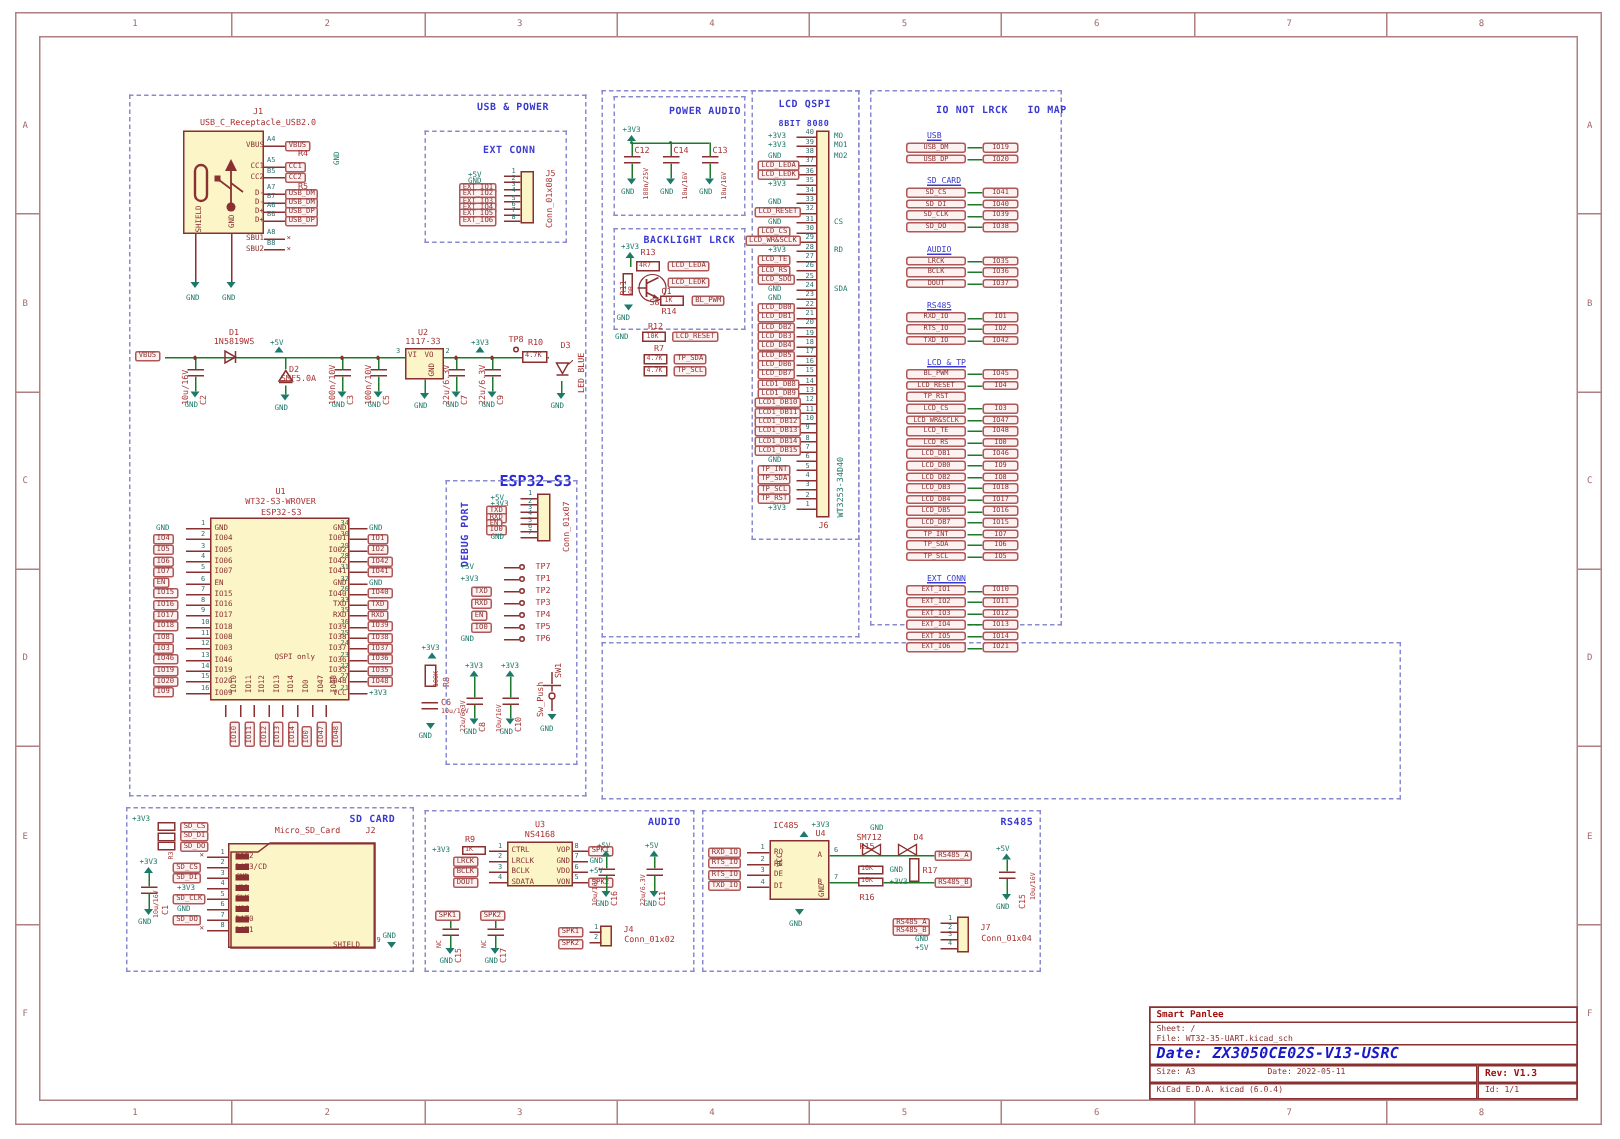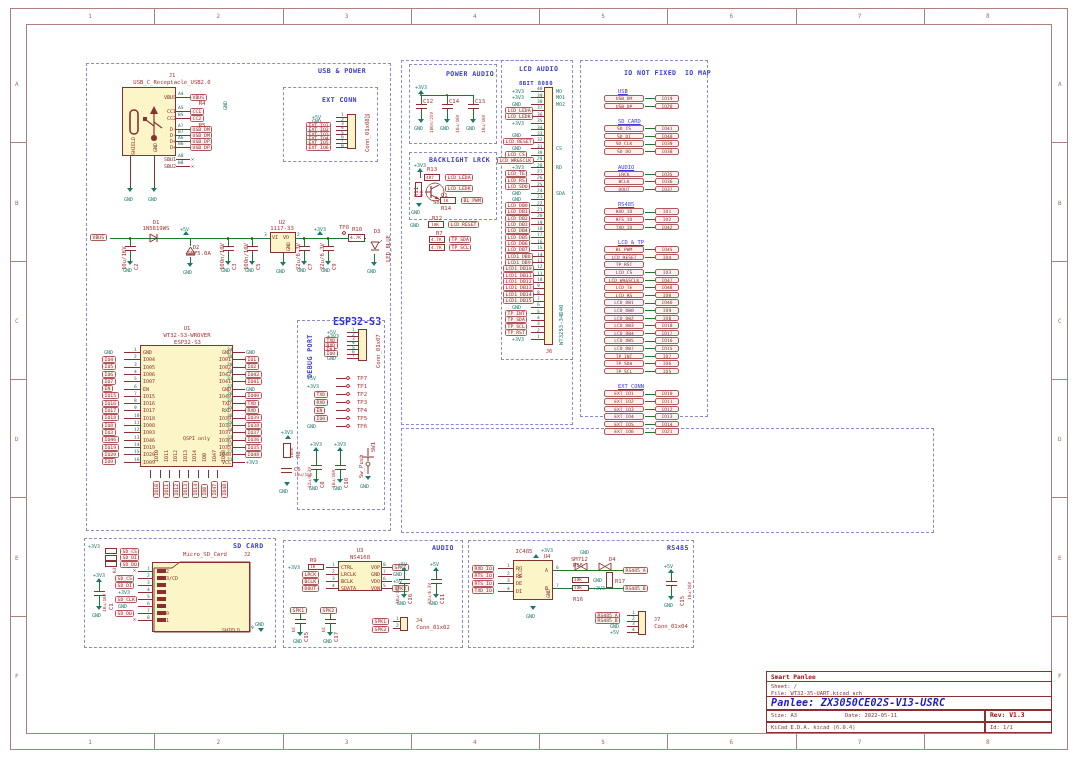--- a/index.html
+++ b/index.html
@@ -658,21 +658,21 @@
       <div class="res" style="left: 429px; top: 244px; width: 16px; height: 7px;"></div>
       <div class="val" style="left: 431px; top: 244.5px; font-size: 4.4px;">4.7K</div>
       <div class="netlbl" style="left: 449px; top: 236px;">TP_SDA</div>
       <div class="netlbl" style="left: 449px; top: 244px;">TP_SCL</div>
     </div>
 
   <div class="blk" style="left:401px;top:60px;width:172px;height:365px;"></div>
   <div class="blk" style="left:401px;top:428px;width:533px;height:105px;"></div>
 
   <div class="blk" style="left:501px;top:60px;width:72px;height:300px;"></div>
-  <div class="blk-title" style="left:519px;top:65px;">LCD AUDIO</div>
+  <div class="blk-title" style="left:519px;top:65px;">LCD QSPI</div>
   <div class="blk-title" style="left:519px;top:80px;font-size:5.6px;">8BIT 8080</div>
   <div class="conn" style="left:544px;top:87px;width:9px;height:258px;"></div>
   <div class="refdes" style="left:542px;top:348px;width:14px;">J6</div>
   <div class="vrot refdes" style="left:558px;top:345px;color:#1d7a6a;">WT3253-34D40</div>
   <div id="lcd-rows">
       <div class="pinnum" style="left: 537px; top: 86.4px;">40</div>
       <div class="connpin" style="left: 531px; top: 91px; width: 13px;"></div>
       <div class="pwrlbl" style="left: 512px; top: 88px;">+3V3</div>
       <div class="pinname" style="left: 556px; top: 88px; color: rgb(29, 122, 106);">MO</div>
       <div class="pinnum" style="left: 537px; top: 92.75px;">39</div>
@@ -793,21 +793,21 @@
       <div class="pinnum" style="left: 537px; top: 327.7px;">2</div>
       <div class="connpin" style="left: 531px; top: 332.3px; width: 13px;"></div>
       <div class="netlbl" style="left: 505px; top: 328.9px;">TP_RST</div>
       <div class="pinnum" style="left: 537px; top: 334.05px;">1</div>
       <div class="connpin" style="left: 531px; top: 338.65px; width: 13px;"></div>
       <div class="pwrlbl" style="left: 512px; top: 335.65px;">+3V3</div>
     </div>
 
   <div class="blk" style="left:580px;top:60px;width:128px;height:357px;"></div>
   <div class="blk-title" style="left:685px;top:69px;">IO MAP</div>
-  <div class="blk-title" style="left:624px;top:69px;">IO NOT FIXED</div>
+  <div class="blk-title" style="left:624px;top:69px;">IO NOT LRCK</div>
   <div id="io-map">
       <div class="iomap-grp-title" style="left: 618px; top: 88px;">USB</div>
       <div class="pill" style="left: 604px; top: 95px; width: 40px;">USB_DM</div>
       <div class="maplink" style="left: 645px; top: 98.2px; width: 10px;"></div>
       <div class="pill" style="left: 655px; top: 95px; width: 24px;">IO19</div>
       <div class="pill" style="left: 604px; top: 102.6px; width: 40px;">USB_DP</div>
       <div class="maplink" style="left: 645px; top: 105.8px; width: 10px;"></div>
       <div class="pill" style="left: 655px; top: 102.6px; width: 24px;">IO20</div>
       <div class="iomap-grp-title" style="left: 618px; top: 118.2px;">SD CARD</div>
       <div class="pill" style="left: 604px; top: 125.2px; width: 40px;">SD_CS</div>
@@ -1163,20 +1163,20 @@
   <div class="tb" style="left:766px;top:671px;width:286px;height:62px;"></div>
   <div class="tb" style="left:766px;top:671px;width:286px;height:11px;"></div>
   <div class="tb" style="left:766px;top:696px;width:286px;height:14px;"></div>
   <div class="tb" style="left:985px;top:710px;width:67px;height:12px;"></div>
   <div class="tb" style="left:985px;top:722px;width:67px;height:11px;"></div>
   <div class="tb" style="left:766px;top:710px;width:219px;height:12px;"></div>
   <div class="tb" style="left:766px;top:722px;width:219px;height:11px;"></div>
   <div class="tb-txt tb-bold" style="left:771px;top:673px;">Smart Panlee</div>
   <div class="tb-txt" style="left:771px;top:683px;">Sheet: /</div>
   <div class="tb-txt" style="left:771px;top:690px;">File: WT32-35-UART.kicad_sch</div>
-  <div class="tb-txt tb-title" style="left:771px;top:697px;">Panlee: ZX3050CE02S-V13-USRC</div>
+  <div class="tb-txt tb-title" style="left:771px;top:697px;">Date: ZX3050CE02S-V13-USRC</div>
   <div class="tb-txt" style="left:771px;top:712px;">Size: A3</div>
   <div class="tb-txt" style="left:845px;top:712px;">Date: 2022-05-11</div>
   <div class="tb-txt tb-rev" style="left:990px;top:711px;">Rev: V1.3</div>
   <div class="tb-txt" style="left:771px;top:724px;">KiCad E.D.A.  kicad (6.0.4)</div>
   <div class="tb-txt" style="left:990px;top:724px;">Id: 1/1</div>
 
 </div>
 
 </body></html>

